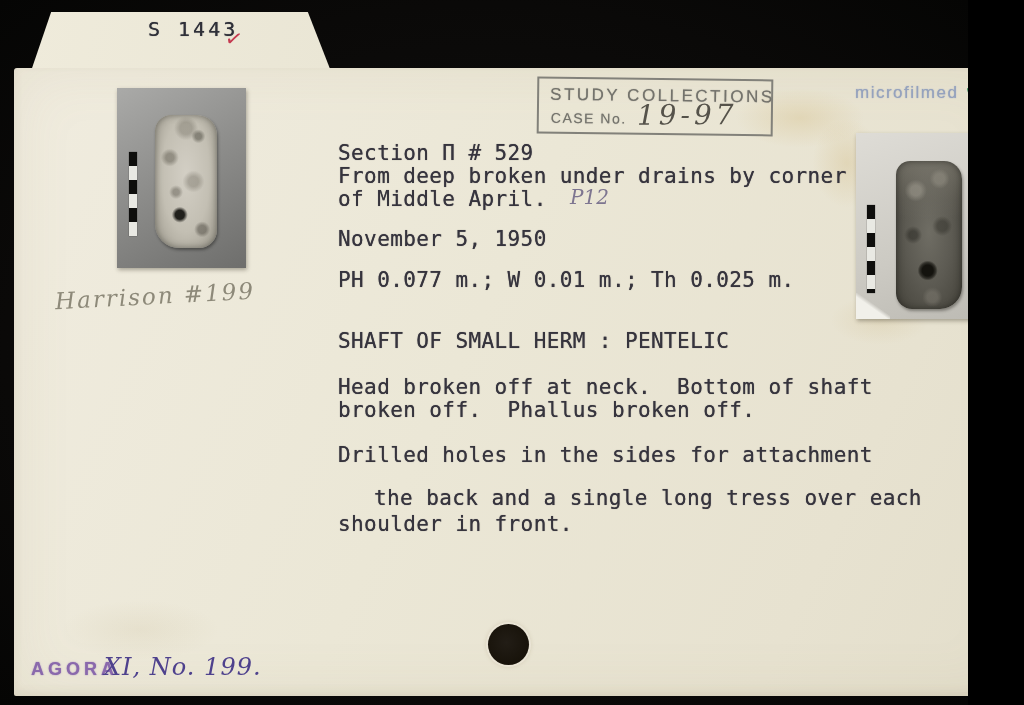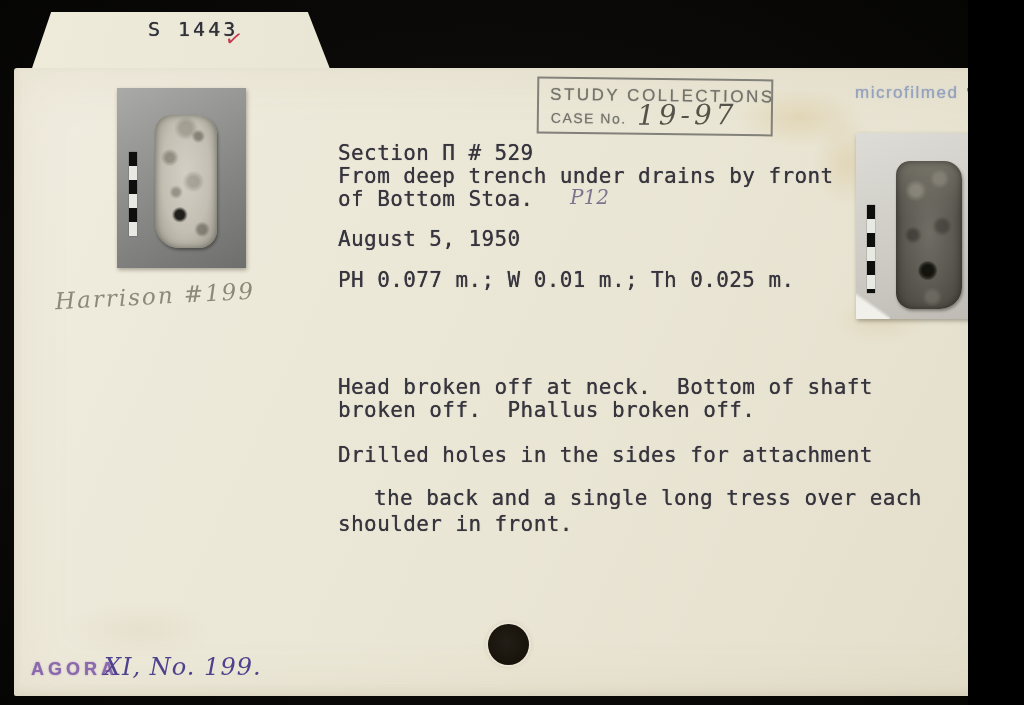--- a/index.html
+++ b/index.html
@@ -191,24 +191,25 @@
   <div class="photo photo-right">
     <div class="scalebar"></div>
     <div class="stone stone-back"></div>
     <div class="tape-corner"></div>
   </div>
 
   <div class="harrison">Harrison #199</div>
   <div class="grid-ref">P12</div>
 
   <div class="typed t-section">Section Π # 529</div>
-  <div class="typed t-prov1">From deep trench under drains by front</div>
-  <div class="typed t-prov2">of Bottom Stoa.</div>
-  <div class="typed t-date">August 5, 1950</div>
+  <div class="typed t-prov1">From deep broken under drains by corner</div>
+  <div class="typed t-prov2">of Middle April.</div>
+  <div class="typed t-date">November 5, 1950</div>
   <div class="typed t-dims">PH 0.077 m.; W 0.01 m.; Th 0.025 m.</div>
+  <div class="typed t-title">SHAFT OF SMALL HERM : PENTELIC</div>
   <div class="typed t-cond1">Head broken off at neck.  Bottom of shaft</div>
   <div class="typed t-cond2">broken off.  Phallus broken off.</div>
   <div class="typed t-desc1">Drilled holes in the sides for attachment</div>
   <div class="typed t-desc3">the back and a single long tress over each</div>
   <div class="typed t-desc4">shoulder in front.</div>
 
   <div class="agora-stamp">AGORA</div>
   <div class="agora-ref">XI, No. 199.</div>
 
   <div class="hole-punch"></div>

